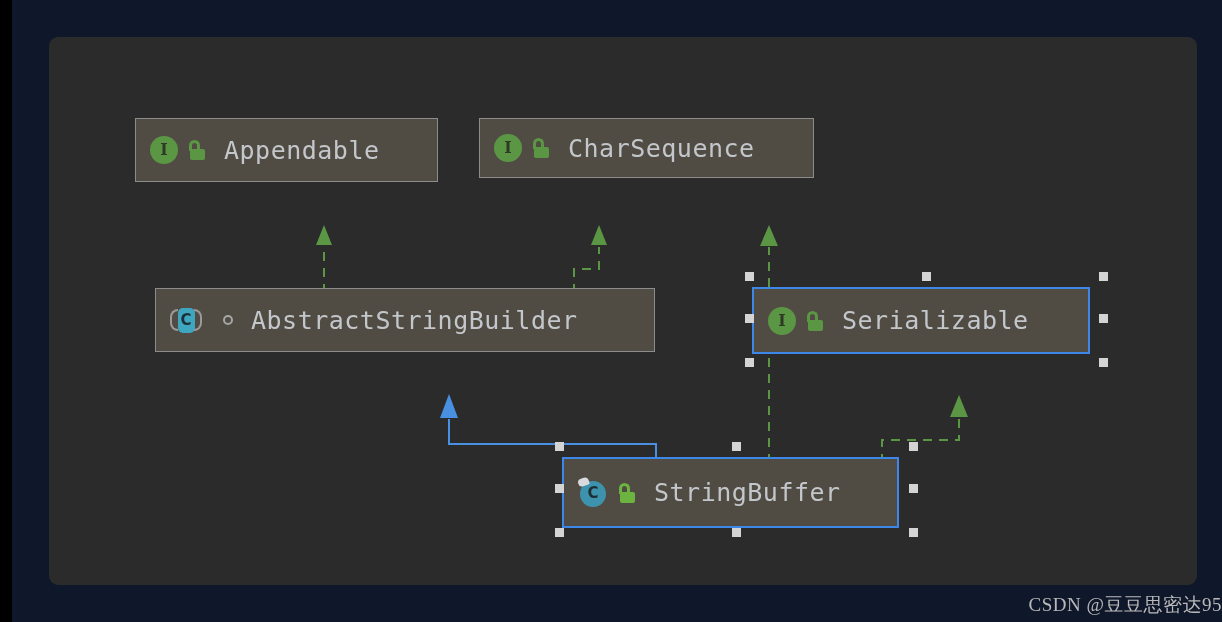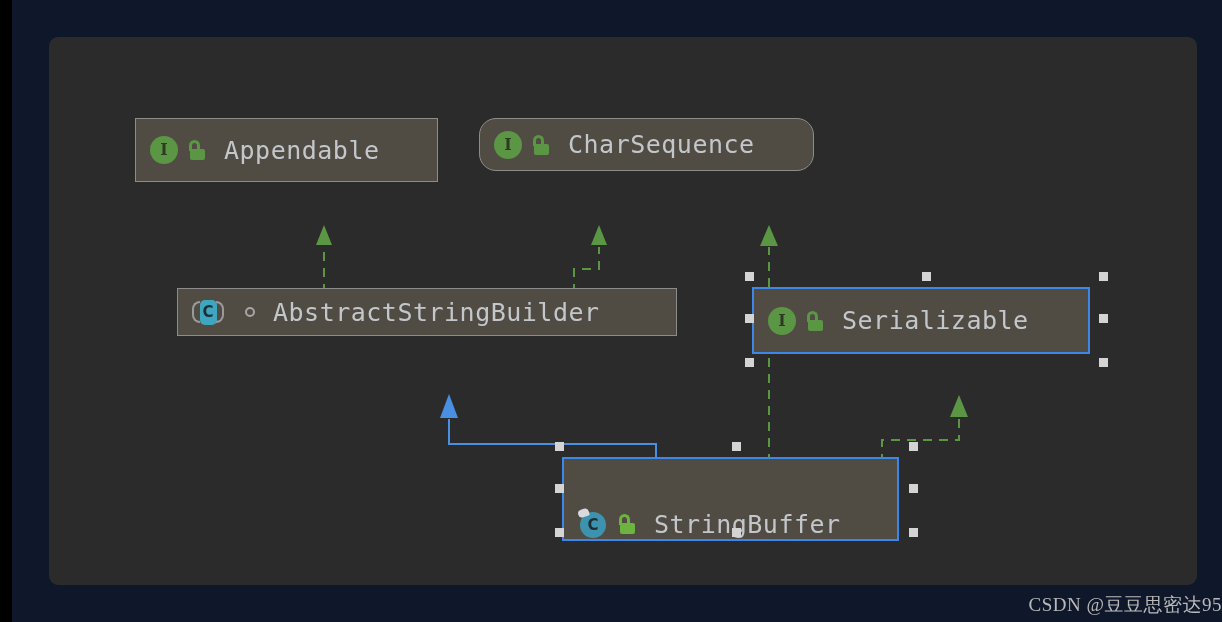--- a/index.html
+++ b/index.html
@@ -287,32 +287,32 @@
       <span class="icon-group">
         <span class="iface-icon"></span>
         <span class="lock-icon lock-dark">
           <span class="shackle"></span>
             <span class="body"></span>
         </span>
       </span>
       <span class="node-label">Appendable</span>
     </div>
 
-    <div class="node" style="left:430px; top:81px; width:335px; height:53px;border-radius:17px;">
+    <div class="node" style="left:430px; top:81px; width:335px; height:60px;">
       <span class="icon-group">
         <span class="iface-icon"></span>
         <span class="lock-icon lock-dark">
           <span class="shackle"></span>
             <span class="body"></span>
         </span>
       </span>
       <span class="node-label">CharSequence</span>
     </div>
 
-    <div class="node" style="left:128px; top:251px; width:500px; height:48px;">
+    <div class="node" style="left:106px; top:251px; width:500px; height:64px;">
       <span class="icon-group">
         <span class="abs-icon">
           <span class="paren left"></span>
           <span class="chip"></span>
           <span class="paren right"></span>
         </span>
         <span class="vis-dot"></span>
       </span>
       <span class="node-label">AbstractStringBuilder</span>
     </div>
@@ -329,21 +329,21 @@
     </div>
 
     <div class="handle" style="left:696px; top:235px;"></div>
     <div class="handle" style="left:873px; top:235px;"></div>
     <div class="handle" style="left:1050px; top:235px;"></div>
     <div class="handle" style="left:696px; top:277px;"></div>
     <div class="handle" style="left:1050px; top:277px;"></div>
     <div class="handle" style="left:696px; top:321px;"></div>
     <div class="handle" style="left:1050px; top:321px;"></div>
 
-    <div class="node selected" style="left:513px; top:420px; width:337px; height:84px;align-items:flex-end;">
+    <div class="node selected" style="left:513px; top:420px; width:337px; height:71px;">
       <span class="icon-group">
         <span class="class-icon">
           <span class="disc"></span>
           <span class="pin"></span>
         </span>
         <span class="lock-icon lock-bright">
           <span class="shackle"></span>
             <span class="body"></span>
         </span>
       </span>

